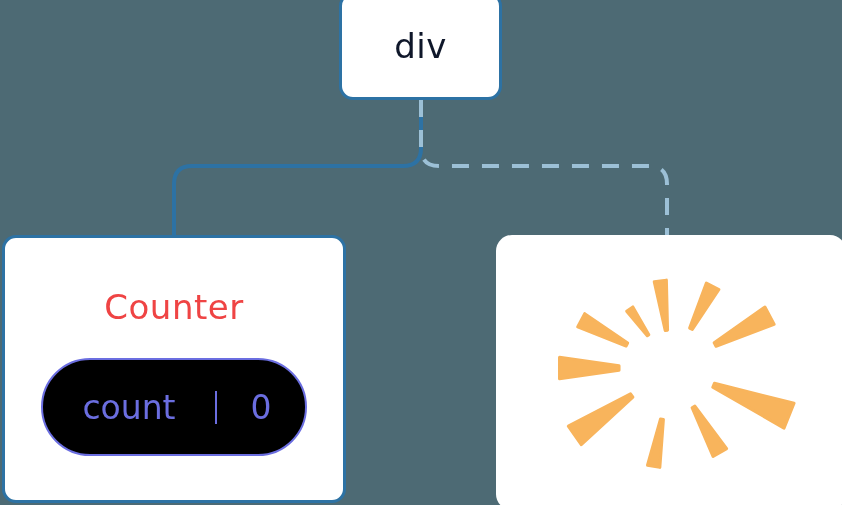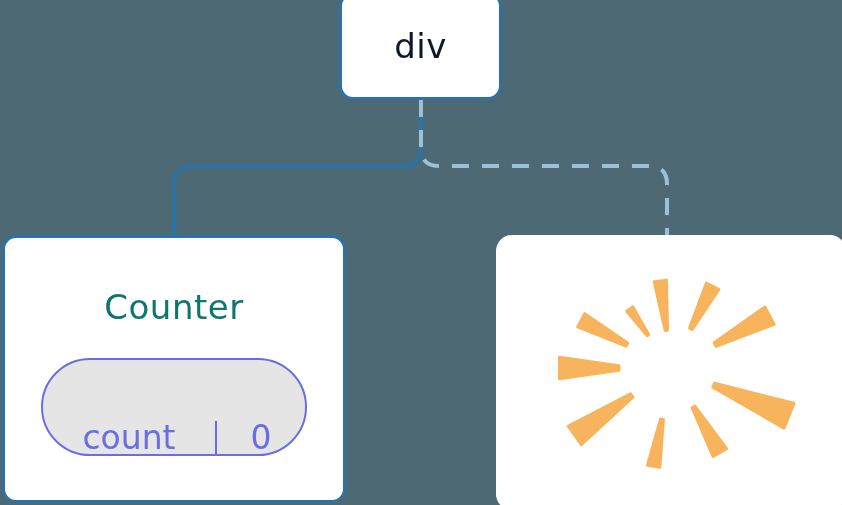--- a/index.html
+++ b/index.html
@@ -54,21 +54,21 @@
     left: 2px;
     top: 235px;
     width: 344px;
     height: 268px;
     border: 3px solid #2d72a4;
     border-radius: 14px;
     justify-content: flex-start;
   }
   #node-counter .node-title {
     font-size: 34px;
-    color: #0f766e;
+    color: #ef4444;
     line-height: 1;
     margin-top: 52px;
     letter-spacing: 0.5px;
   }
   #node-burst {
     left: 496px;
     top: 235px;
     width: 350px;
     height: 275px;
     border: none;
@@ -78,22 +78,22 @@
   }
   .state-pill {
     position: relative;
     margin-top: 34px;
     width: 266px;
     height: 98px;
     border: 2px solid #6b6ee0;
     border-radius: 49px;
     box-sizing: border-box;
     display: flex;
-    align-items: flex-end;
-    background: #e5e5e5;
+    align-items: center;
+    background: #000000;
   }
   .pill-key {
     flex: 0 0 172px;
     display: flex;
     align-items: center;
     justify-content: center;
     border-right: 2px solid #6b6ee0;
     font-size: 33px;
     color: #6b6ee0;
     line-height: 1;

